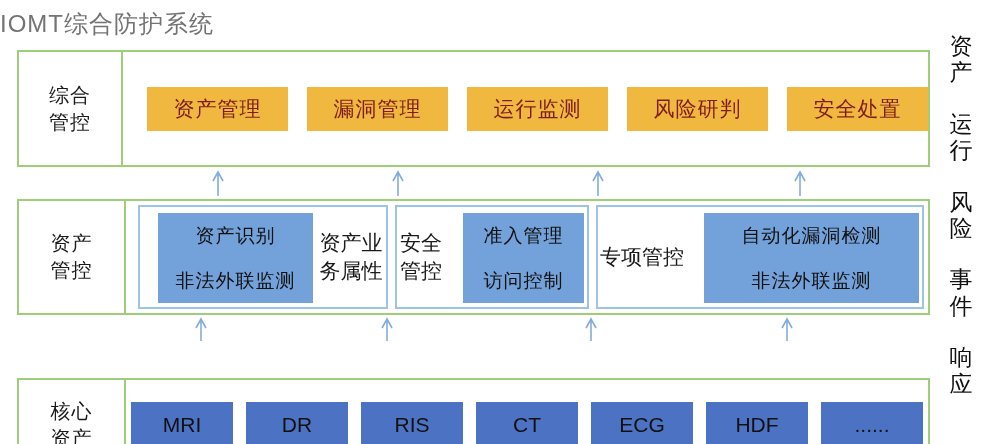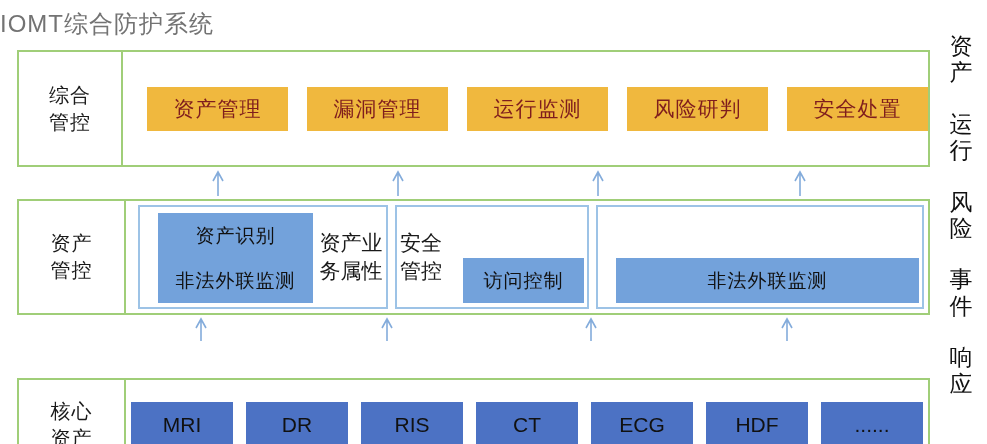--- a/index.html
+++ b/index.html
@@ -89,26 +89,29 @@
           <div class="blue-item">非法外联监测</div>
         </div>
         <div class="group-label">资产业
 务属性</div>
       </div>
 
       <div class="group group2">
         <div class="group-label">安全
 管控</div>
         <div class="group-items">
+          <div class="blue-item">准入管理</div>
           <div class="blue-item">访问控制</div>
         </div>
       </div>
 
       <div class="group group3">
+        <div class="group-label">专项管控</div>
         <div class="group-items">
+          <div class="blue-item">自动化漏洞检测</div>
           <div class="blue-item">非法外联监测</div>
         </div>
       </div>
 
     </div>
   </div>
 
   <div class="row row3">
     <div class="row-label">核心
 资产</div>

